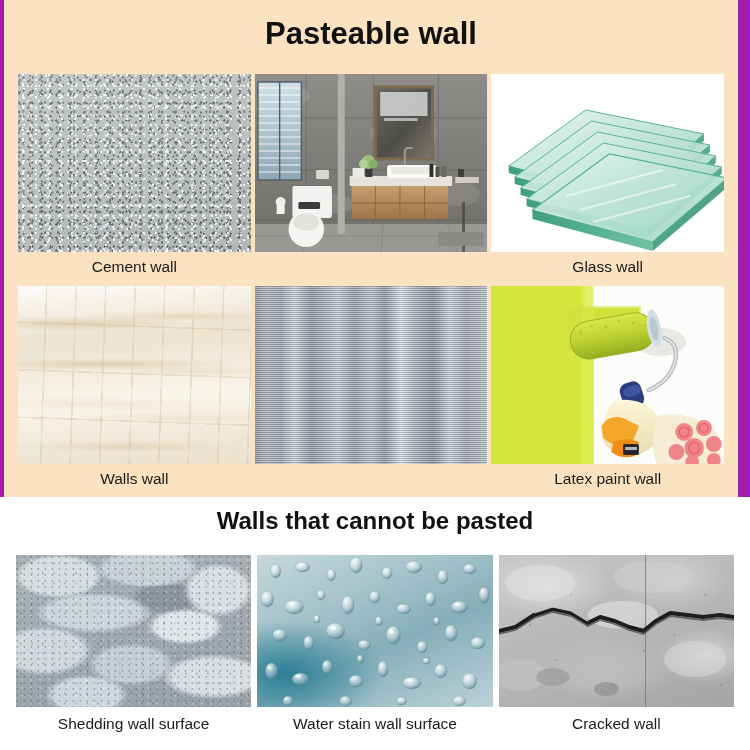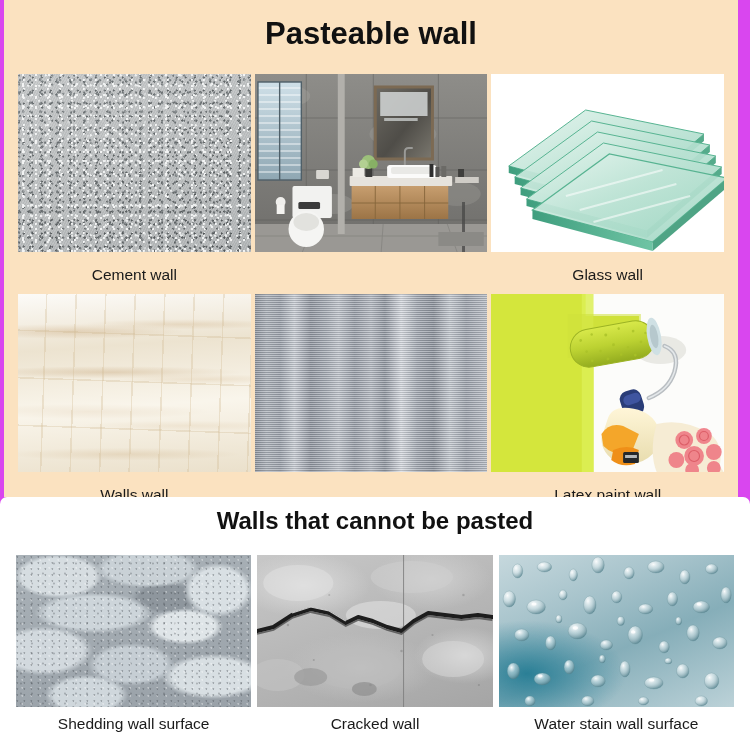--- a/index.html
+++ b/index.html
@@ -2,21 +2,21 @@
 <html><head>
 <meta charset="utf-8">
 <style>
   * { box-sizing: border-box; margin: 0; padding: 0; }
   html, body {
     width: 750px; height: 750px;
     background: #ffffff;
     font-family: "Liberation Sans", sans-serif;
     overflow: hidden;
   }
-  .page { position: relative; width: 750px; height: 542px; background: #d946ef; }
+  .page { position: relative; width: 750px; height: 542px; background: #a21caf; }
 
   
   .panel-pasteable {
     position: absolute; left: 4px; top: 0; width: 734px; height: 497px;
     background: #fbe2c0;
   }
   .panel-title {
     text-align: center;
     font-size: 31px;
     font-weight: 700;
@@ -39,28 +39,26 @@
     position: relative; overflow: hidden;
     background: #ffffff;
   }
   .caption {
     text-align: center;
     font-size: 15.5px;
     color: #1a1a1a;
     padding: 6px 0 9px 0;
     line-height: 1.2;
     white-space: nowrap;
-    margin-top: 8px;
   }
 
   
   .panel-no {
     position: absolute; left: 0; top: 497px; width: 750px; height: 253px;
     background: #ffffff;
-    border-radius: 7px;
   }
   .panel-title2 {
     text-align: center;
     font-size: 24px;
     font-weight: 700;
     color: #111111;
     padding-top: 11px;
     line-height: 1.1;
   }
   .grid-bottom {
@@ -492,58 +490,20 @@
 
   <section class="panel-no">
 
     <h2 class="panel-title2">Walls that cannot be pasted</h2>
 
     <div class="grid-bottom">
 
       <div class="cell">
         <div class="thumb-b tex-shed"></div>
         <div class="caption-b">Shedding wall surface</div>
-      </div>
-
-      <div class="cell">
-        <div class="thumb-b tex-crack">
-          <svg class="crack-svg" viewBox="0 0 228 152" preserveAspectRatio="none">
-
-            <g opacity="0.5">
-              <ellipse cx="40" cy="28" rx="34" ry="18" fill="#e3e3e3"></ellipse>
-              <ellipse cx="150" cy="22" rx="40" ry="16" fill="#d0d0d0"></ellipse>
-              <ellipse cx="96" cy="112" rx="44" ry="22" fill="#bcbcbc"></ellipse>
-              <ellipse cx="190" cy="104" rx="30" ry="18" fill="#dadada"></ellipse>
-              <ellipse cx="20" cy="120" rx="26" ry="16" fill="#c7c7c7"></ellipse>
-              <ellipse cx="120" cy="60" rx="34" ry="14" fill="#e8e8e8"></ellipse>
-            </g>
-
-            <g opacity="0.35">
-              <circle cx="30" cy="70" r="1.2" fill="#6a6a6a"></circle>
-                <circle cx="70" cy="40" r="1" fill="#7a7a7a"></circle>
-              <circle cx="110" cy="130" r="1.3" fill="#5f5f5f"></circle>
-                <circle cx="170" cy="80" r="1.1" fill="#6f6f6f"></circle>
-              <circle cx="200" cy="40" r="1.2" fill="#707070"></circle>
-                <circle cx="55" cy="105" r="1" fill="#6b6b6b"></circle>
-              <circle cx="140" cy="96" r="1.2" fill="#666"></circle>
-                <circle cx="215" cy="130" r="1.1" fill="#6d6d6d"></circle>
-            </g>
-
-            <ellipse cx="52" cy="122" rx="16" ry="9" fill="#9a9a9a" opacity="0.7"></ellipse>
-            <ellipse cx="104" cy="134" rx="12" ry="7" fill="#8e8e8e" opacity="0.7"></ellipse>
-
-            <line x1="142" y1="0" x2="142" y2="152" stroke="#7d7d7d" stroke-width="1" opacity="0.85"></line>
-
-            <path d="M0,76 L16,72 L34,60 L52,54 L70,58 L86,68 L98,62 L112,66 L126,72 L140,76 L152,66 L166,58 L182,60 L198,62 L214,60 L228,62" stroke="#1d1d1d" stroke-width="4" fill="none" stroke-linejoin="round" stroke-linecap="round"></path>
-            <path d="M0,79 L16,75 L34,63 L52,57 L70,61 L86,71 L98,65 L112,69 L126,75 L140,79 L152,69 L166,61 L182,63 L198,65 L214,63 L228,65" stroke="#4d4d4d" stroke-width="1.8" fill="none" opacity="0.8"></path>
-
-            <path d="M34,58 L52,52 L70,56 L86,66" stroke="#d8d8d8" stroke-width="1.2" fill="none" opacity="0.9"></path>
-          </svg>
-        </div>
-        <div class="caption-b">Cracked wall</div>
       </div>
 
       <div class="cell">
         <div class="thumb-b tex-water">
           <svg class="water-svg" viewBox="0 0 228 152" preserveAspectRatio="none">
             <defs>
               <radialGradient id="dropG" cx="35%" cy="28%" r="75%">
                 <stop offset="0%" stop-color="#ffffff" stop-opacity="0.95"></stop>
                 <stop offset="45%" stop-color="#e9f2f4" stop-opacity="0.5"></stop>
                 <stop offset="100%" stop-color="#4e7c88" stop-opacity="0.75"></stop>
@@ -600,16 +560,54 @@
               <ellipse cx="130" cy="77" rx="2.2" ry="1.6"></ellipse>
               <ellipse cx="194" cy="49" rx="2.4" ry="1.5"></ellipse>
               <ellipse cx="148" cy="125" rx="2.6" ry="1.6"></ellipse>
               <ellipse cx="40" cy="121" rx="2.2" ry="1.4"></ellipse>
             </g>
           </svg>
         </div>
         <div class="caption-b">Water stain wall surface</div>
       </div>
 
+      <div class="cell">
+        <div class="thumb-b tex-crack">
+          <svg class="crack-svg" viewBox="0 0 228 152" preserveAspectRatio="none">
+
+            <g opacity="0.5">
+              <ellipse cx="40" cy="28" rx="34" ry="18" fill="#e3e3e3"></ellipse>
+              <ellipse cx="150" cy="22" rx="40" ry="16" fill="#d0d0d0"></ellipse>
+              <ellipse cx="96" cy="112" rx="44" ry="22" fill="#bcbcbc"></ellipse>
+              <ellipse cx="190" cy="104" rx="30" ry="18" fill="#dadada"></ellipse>
+              <ellipse cx="20" cy="120" rx="26" ry="16" fill="#c7c7c7"></ellipse>
+              <ellipse cx="120" cy="60" rx="34" ry="14" fill="#e8e8e8"></ellipse>
+            </g>
+
+            <g opacity="0.35">
+              <circle cx="30" cy="70" r="1.2" fill="#6a6a6a"></circle>
+                <circle cx="70" cy="40" r="1" fill="#7a7a7a"></circle>
+              <circle cx="110" cy="130" r="1.3" fill="#5f5f5f"></circle>
+                <circle cx="170" cy="80" r="1.1" fill="#6f6f6f"></circle>
+              <circle cx="200" cy="40" r="1.2" fill="#707070"></circle>
+                <circle cx="55" cy="105" r="1" fill="#6b6b6b"></circle>
+              <circle cx="140" cy="96" r="1.2" fill="#666"></circle>
+                <circle cx="215" cy="130" r="1.1" fill="#6d6d6d"></circle>
+            </g>
+
+            <ellipse cx="52" cy="122" rx="16" ry="9" fill="#9a9a9a" opacity="0.7"></ellipse>
+            <ellipse cx="104" cy="134" rx="12" ry="7" fill="#8e8e8e" opacity="0.7"></ellipse>
+
+            <line x1="142" y1="0" x2="142" y2="152" stroke="#7d7d7d" stroke-width="1" opacity="0.85"></line>
+
+            <path d="M0,76 L16,72 L34,60 L52,54 L70,58 L86,68 L98,62 L112,66 L126,72 L140,76 L152,66 L166,58 L182,60 L198,62 L214,60 L228,62" stroke="#1d1d1d" stroke-width="4" fill="none" stroke-linejoin="round" stroke-linecap="round"></path>
+            <path d="M0,79 L16,75 L34,63 L52,57 L70,61 L86,71 L98,65 L112,69 L126,75 L140,79 L152,69 L166,61 L182,63 L198,65 L214,63 L228,65" stroke="#4d4d4d" stroke-width="1.8" fill="none" opacity="0.8"></path>
+
+            <path d="M34,58 L52,52 L70,56 L86,66" stroke="#d8d8d8" stroke-width="1.2" fill="none" opacity="0.9"></path>
+          </svg>
+        </div>
+        <div class="caption-b">Cracked wall</div>
+      </div>
+
     </div>
   </section>
 
 </div>
 
 </body></html>

